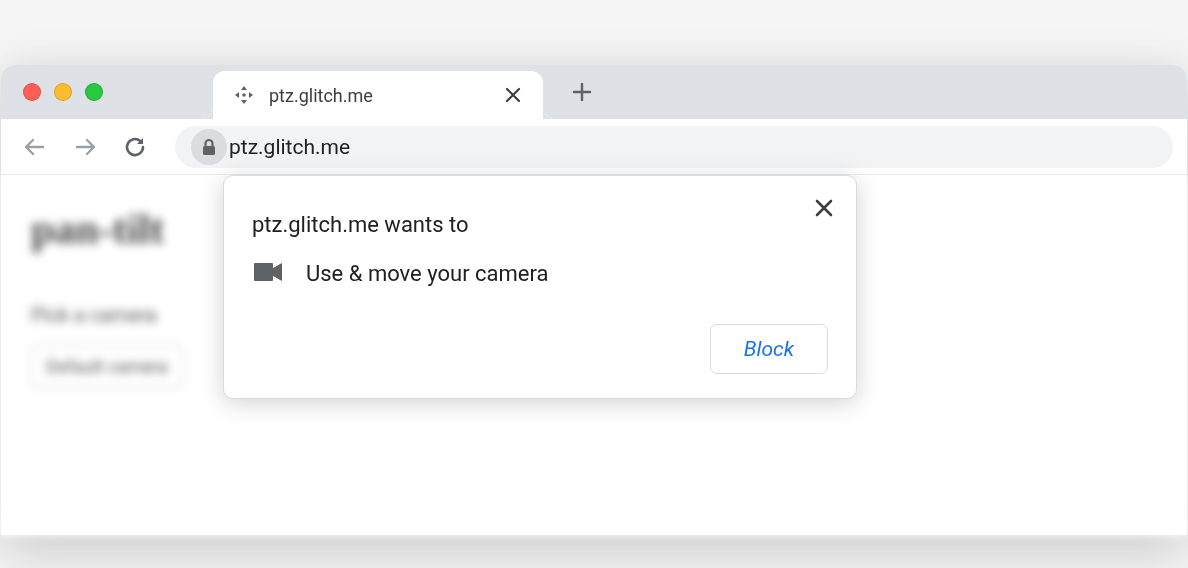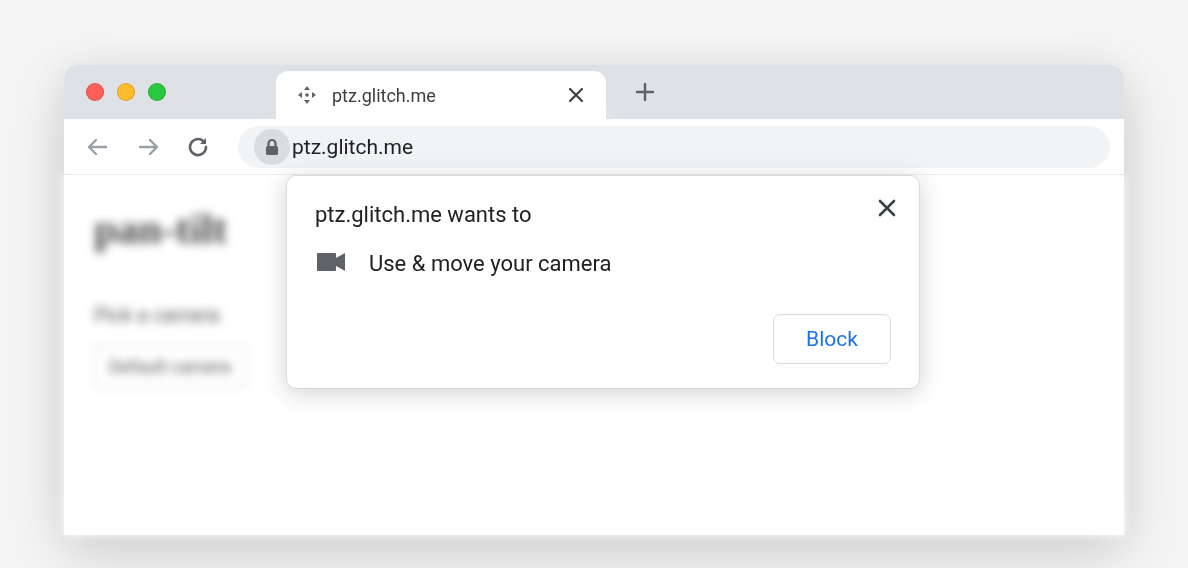--- a/index.html
+++ b/index.html
@@ -6,21 +6,21 @@
     body {
       font-family: -apple-system, BlinkMacSystemFont, "Segoe UI", Roboto, sans-serif;
       background: #f5f5f5;
       display: flex;
       justify-content: center;
       align-items: flex-start;
       padding-top: 65px;
       min-height: 568px;
     }
     .browser-window {
-      width: 1060px;
+      width: 1186px;
       background: #fff;
       border-radius: 14px 14px 0 0;
       box-shadow: 0 20px 60px rgba(0,0,0,0.15), 0 0 40px rgba(0,0,0,0.05);
       overflow: visible;
       position: relative;
     }
     .tab-strip {
       height: 54px;
       background: #dee1e6;
       display: flex;
@@ -174,21 +174,21 @@
     }
     .permission-popup {
       position: absolute;
       top: 110px;
       left: 222px;
       width: 634px;
       background: #fff;
       border: 1px solid #d8dbde;
       border-radius: 10px;
       box-shadow: 0 4px 24px rgba(0,0,0,0.18);
-      padding: 26px 28px 24px 28px;
+      padding: 36px 28px 24px 28px;
       z-index: 10;
     }
     .popup-close {
       position: absolute;
       top: 18px;
       right: 18px;
       width: 28px;
       height: 28px;
       display: flex;
       align-items: center;
@@ -208,20 +208,21 @@
       padding-left: 2px;
     }
     .popup-permission {
       font-size: 22px;
       color: #202124;
     }
     .popup-actions {
       display: flex;
       justify-content: flex-end;
       gap: 16px;
+      font-style: italic;
     }
     .popup-btn {
       min-width: 118px;
       height: 50px;
       border: 1px solid #dadce0;
       background: #fff;
       border-radius: 7px;
       font-size: 21px;
       color: #1a73e8;
       display: flex;

